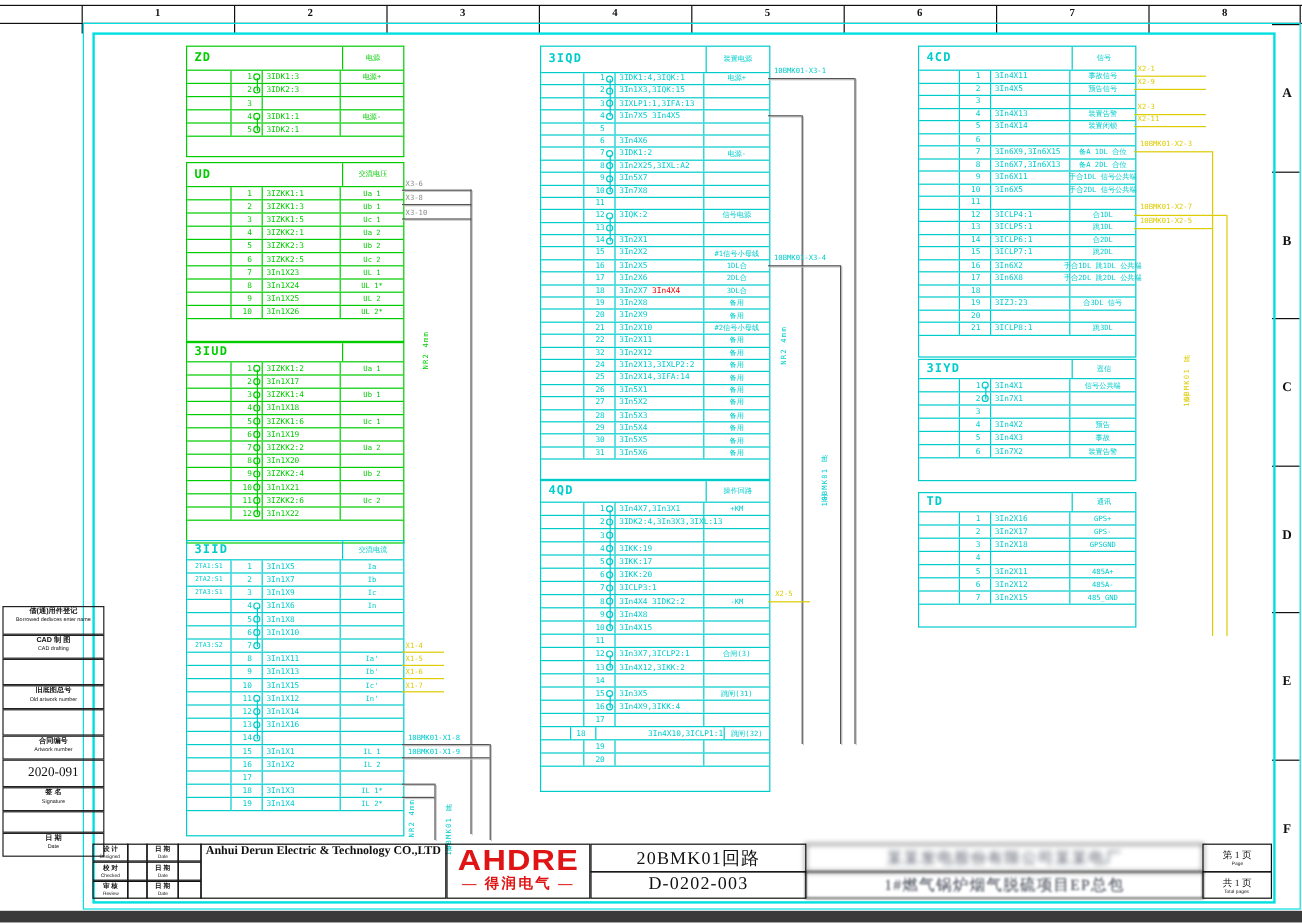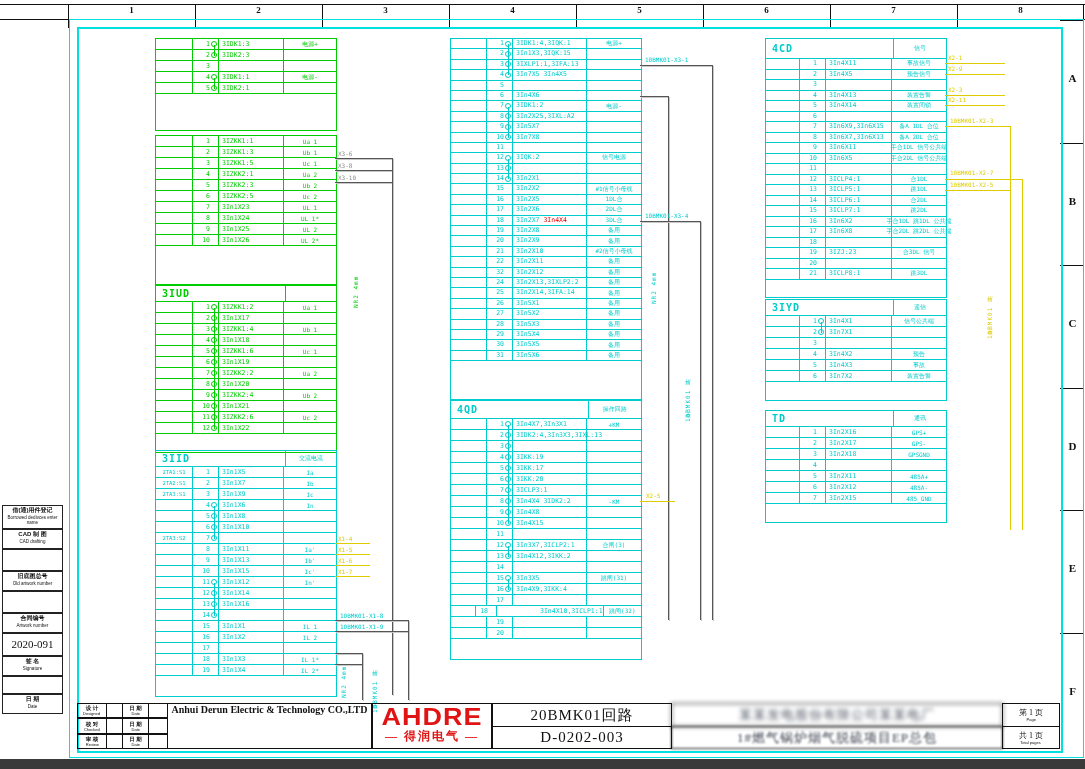--- a/index.html
+++ b/index.html
@@ -8,21 +8,21 @@
   .ln{position:absolute;}
   .ln.h{height:1px;} .ln.v{width:1px;}
   .gray{background:#555;box-shadow:1px 1px 0 #c8c8c8;}
   .frame{position:absolute;border:2px solid #00e0e0;}
   .thinframe{position:absolute;border:1px solid #00e0e0;}
   .rulnum{position:absolute;top:5px;height:14px;line-height:14px;text-align:center;
           font:bold 9px "Liberation Serif",serif;color:#111;}
   .rulletter{position:absolute;left:1062px;width:21px;text-align:center;
           font:bold 11px "Liberation Serif",serif;color:#111;}
   .tick{position:absolute;background:#111;}
-  .sbox{position:absolute;left:2px;width:61px;border:1px solid #222;box-sizing:border-box;
+  .sbox{position:absolute;left:2px;width:85px;border:1px solid #222;box-sizing:border-box;
         text-align:center;color:#111;overflow:hidden;}
   .sbox .cn{font:bold 6px "Liberation Sans",sans-serif;line-height:7px;padding-top:1px;}
   .sbox .en{font:5px "Liberation Sans",sans-serif;line-height:6px;transform:scale(.9);}
   .tbl{position:absolute;box-sizing:border-box;border-style:solid;border-width:1px;background:transparent;}
   .trow{display:flex;box-sizing:border-box;border-bottom:1px solid;position:relative;}
   .tcell{box-sizing:border-box;overflow:visible;white-space:nowrap;position:relative;}
   .c-ref{font:5.5px "DejaVu Sans Mono",monospace;text-align:center;border-right:1px solid;}
   .c-num{font:6.5px "DejaVu Sans Mono",monospace;text-align:right;border-right:1px solid;padding-right:8px;}
   .c-wire{font:6.5px "DejaVu Sans Mono",monospace;padding-left:3px;}
   .c-lab{font:6px "DejaVu Sans Mono","Liberation Sans",sans-serif;border-left:1px solid;
@@ -136,20 +136,24 @@
       </div>
       <div class="sbox" style="top: 676px; height: 18px;"></div>
       <div class="sbox" style="top: 694px; height: 20px;">
         <div class="cn">日 期</div>
         <div class="en">Date</div>
       </div>
     </div>
 
   <div id="tables">
       <div class="tbl" style="left: 155px; top: 38px; width: 182px; height: 93px; border-color: rgb(0, 204, 0); color: rgb(0, 204, 0);">
+        <div class="thead" style="height: 20px; border-color: rgb(0, 204, 0);">
+          <div class="tname" style="width: 127px;">ZD</div>
+          <div class="tlab" style="width: 53px; border-color: rgb(0, 204, 0);">电源</div>
+        </div>
         <div class="trow" style="height: 11px; border-color: rgb(0, 204, 0);">
           <div class="tcell c-ref" style="width: 37px; line-height: 10px; border-color: rgb(0, 204, 0);"></div>
           <div class="tcell c-num" style="width: 26px; line-height: 10px; border-color: rgb(0, 204, 0);">1<div class="jc" style="border-color: rgb(0, 204, 0);"></div></div>
           <div class="tcell c-wire" style="width: 64px; line-height: 10px;">3IDK1:3</div>
           <div class="tcell c-lab" style="width: 53px; border-color: rgb(0, 204, 0);">电源+</div>
         </div>
         <div class="trow" style="height: 11px; border-color: rgb(0, 204, 0);">
           <div class="tcell c-ref" style="width: 37px; line-height: 10px; border-color: rgb(0, 204, 0);"></div>
           <div class="tcell c-num" style="width: 26px; line-height: 10px; border-color: rgb(0, 204, 0);">2<div class="jc" style="border-color: rgb(0, 204, 0);"></div><div class="jl" style="top: -5.5px; height: 11px; background: rgb(0, 204, 0);"></div></div>
           <div class="tcell c-wire" style="width: 64px; line-height: 10px;">3IDK2:3</div>
@@ -169,20 +173,24 @@
         </div>
         <div class="trow" style="height: 11px; border-color: rgb(0, 204, 0);">
           <div class="tcell c-ref" style="width: 37px; line-height: 10px; border-color: rgb(0, 204, 0);"></div>
           <div class="tcell c-num" style="width: 26px; line-height: 10px; border-color: rgb(0, 204, 0);">5<div class="jc" style="border-color: rgb(0, 204, 0);"></div><div class="jl" style="top: -5.5px; height: 11px; background: rgb(0, 204, 0);"></div></div>
           <div class="tcell c-wire" style="width: 64px; line-height: 10px;">3IDK2:1</div>
           <div class="tcell c-lab" style="width: 53px; border-color: rgb(0, 204, 0);"></div>
         </div>
         <div style="height: 16px;"></div>
       </div>
       <div class="tbl" style="left: 155px; top: 135px; width: 182px; height: 150px; border-color: rgb(0, 204, 0); color: rgb(0, 204, 0);">
+        <div class="thead" style="height: 20px; border-color: rgb(0, 204, 0);">
+          <div class="tname" style="width: 127px;">UD</div>
+          <div class="tlab" style="width: 53px; border-color: rgb(0, 204, 0);">交流电压</div>
+        </div>
         <div class="trow" style="height: 11px; border-color: rgb(0, 204, 0);">
           <div class="tcell c-ref" style="width: 37px; line-height: 10px; border-color: rgb(0, 204, 0);"></div>
           <div class="tcell c-num" style="width: 26px; line-height: 10px; border-color: rgb(0, 204, 0);">1</div>
           <div class="tcell c-wire" style="width: 64px; line-height: 10px;">3IZKK1:1</div>
           <div class="tcell c-lab" style="width: 53px; border-color: rgb(0, 204, 0);">Ua 1</div>
         </div>
         <div class="trow" style="height: 11px; border-color: rgb(0, 204, 0);">
           <div class="tcell c-ref" style="width: 37px; line-height: 10px; border-color: rgb(0, 204, 0);"></div>
           <div class="tcell c-num" style="width: 26px; line-height: 10px; border-color: rgb(0, 204, 0);">2</div>
           <div class="tcell c-wire" style="width: 64px; line-height: 10px;">3IZKK1:3</div>
@@ -432,20 +440,24 @@
         </div>
         <div class="trow" style="height: 11px; border-color: rgb(0, 204, 204);">
           <div class="tcell c-ref" style="width: 37px; line-height: 10px; border-color: rgb(0, 204, 204);"></div>
           <div class="tcell c-num" style="width: 26px; line-height: 10px; border-color: rgb(0, 204, 204);">19</div>
           <div class="tcell c-wire" style="width: 64px; line-height: 10px;">3In1X4</div>
           <div class="tcell c-lab" style="width: 53px; border-color: rgb(0, 204, 204);">IL 2*</div>
         </div>
         <div style="height: 20px;"></div>
       </div>
       <div class="tbl" style="left: 450px; top: 38px; width: 192px; height: 362.4px; border-color: rgb(0, 204, 204); color: rgb(0, 204, 204);">
+        <div class="thead" style="height: 22px; border-color: rgb(0, 204, 204);">
+          <div class="tname" style="width: 135px;">3IQD</div>
+          <div class="tlab" style="width: 55px; border-color: rgb(0, 204, 204);">装置电源</div>
+        </div>
         <div class="trow" style="height: 10.4px; border-color: rgb(0, 204, 204);">
           <div class="tcell c-ref" style="width: 36px; line-height: 9.4px; border-color: rgb(0, 204, 204);"></div>
           <div class="tcell c-num" style="width: 26px; line-height: 9.4px; border-color: rgb(0, 204, 204);">1<div class="jc" style="border-color: rgb(0, 204, 204);"></div></div>
           <div class="tcell c-wire" style="width: 73px; line-height: 9.4px;">3IDK1:4,3IQK:1</div>
           <div class="tcell c-lab" style="width: 55px; border-color: rgb(0, 204, 204);">电源+</div>
         </div>
         <div class="trow" style="height: 10.4px; border-color: rgb(0, 204, 204);">
           <div class="tcell c-ref" style="width: 36px; line-height: 9.4px; border-color: rgb(0, 204, 204);"></div>
           <div class="tcell c-num" style="width: 26px; line-height: 9.4px; border-color: rgb(0, 204, 204);">2<div class="jc" style="border-color: rgb(0, 204, 204);"></div><div class="jl" style="top: -5.2px; height: 10.4px; background: rgb(0, 204, 204);"></div></div>
           <div class="tcell c-wire" style="width: 73px; line-height: 9.4px;">3In1X3,3IQK:15</div>

